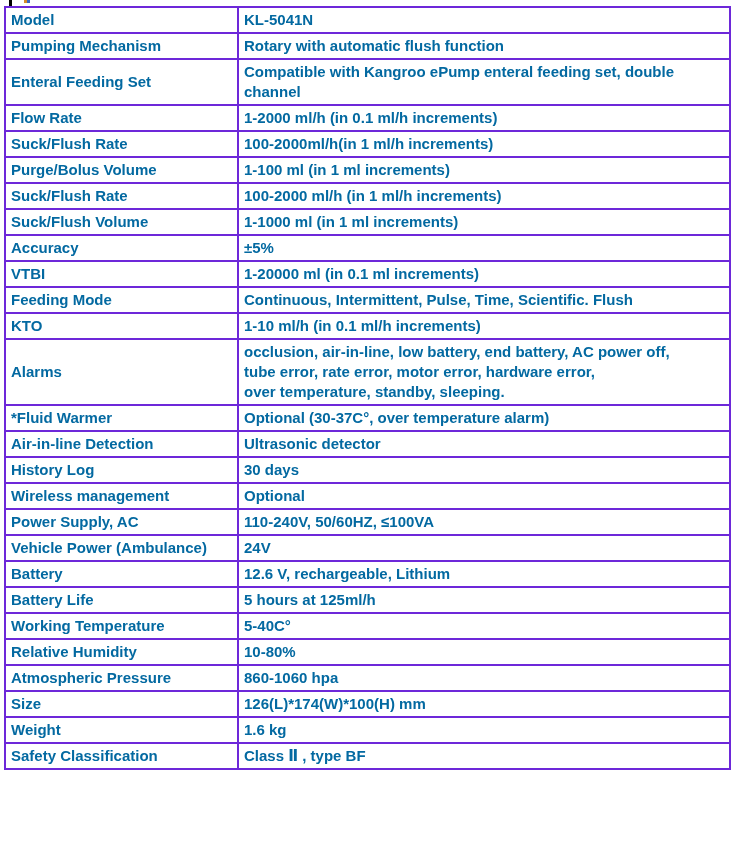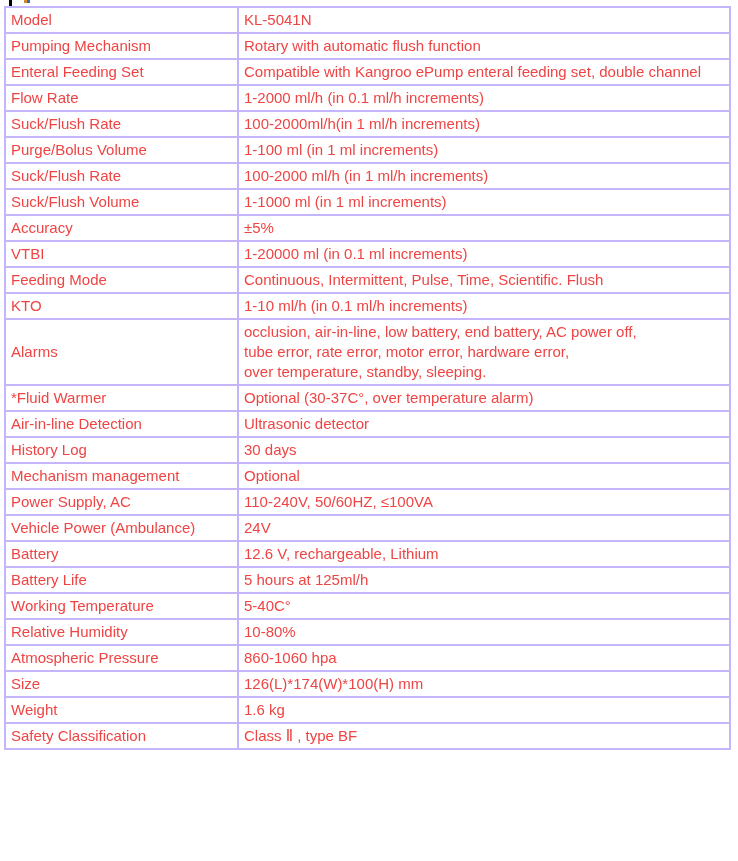--- a/index.html
+++ b/index.html
@@ -22,28 +22,29 @@
 
   table.spec-table {
     position: absolute;
     left: 4px;
     top: 6px;
     width: 727px;
     border-collapse: collapse;
     table-layout: fixed;
   }
   .spec-table td {
-    border: 2px solid #c4b5fd;
+    border: 2px solid #6d28d9;
     font-size: 15px;
     line-height: 20px;
-    color: #ef4444;
+    color: #0369a1;
     vertical-align: middle;
     padding: 2px 5px;
     height: 21px;
     overflow: hidden;
+    font-weight: bold;
   }
   .spec-table td.label-cell { width: 233px; }
   .spec-table td.value-cell { white-space: pre-line; }
 </style>
 </head>
 <body>
 
 <div class="frag frag-black" style="background-color: rgb(0, 0, 0);"></div>
 <div class="frag frag-orange" style="background-color: rgb(215, 139, 42);"></div>
 <div class="frag frag-blue" style="background-color: rgb(58, 102, 196);"></div>
@@ -128,21 +129,21 @@
     <td class="label-cell">Air-in-line Detection</td>
     <td class="value-cell">Ultrasonic detector</td>
   </tr>
 
   <tr>
     <td class="label-cell">History Log</td>
     <td class="value-cell">30 days</td>
   </tr>
 
   <tr>
-    <td class="label-cell">Mechanism management</td>
+    <td class="label-cell">Wireless management</td>
     <td class="value-cell">Optional</td>
   </tr>
 
   <tr>
     <td class="label-cell">Power Supply, AC</td>
     <td class="value-cell">110-240V, 50/60HZ, ≤100VA</td>
   </tr>
 
   <tr>
     <td class="label-cell">Vehicle Power (Ambulance)</td>

